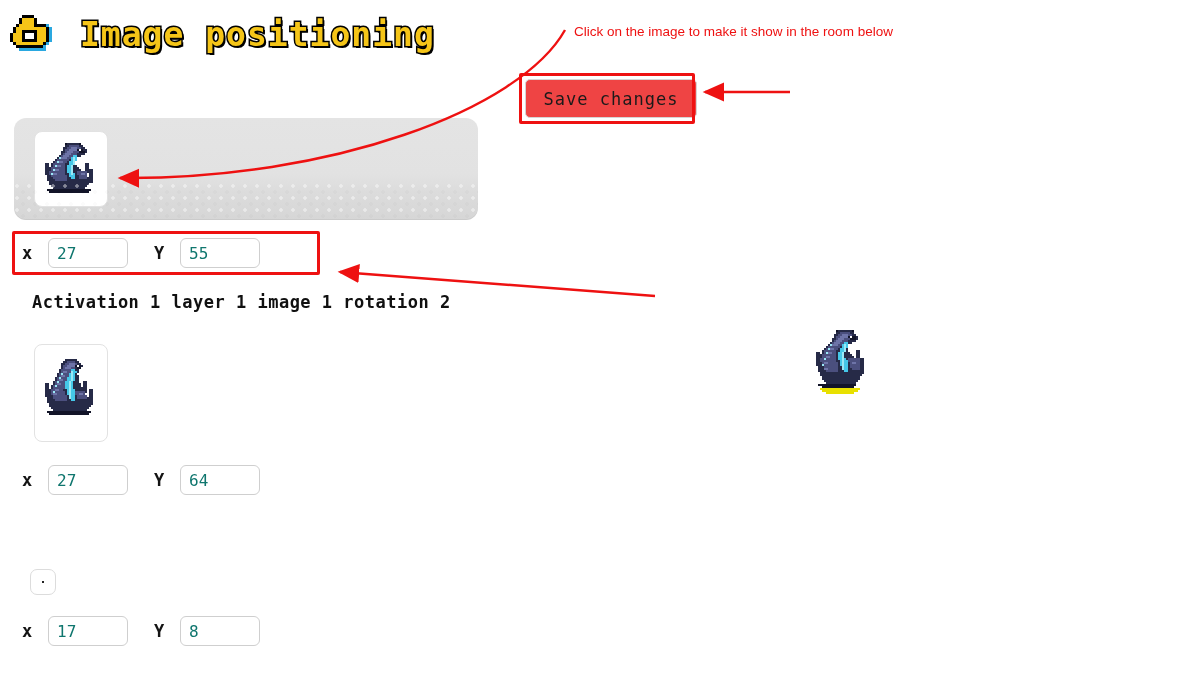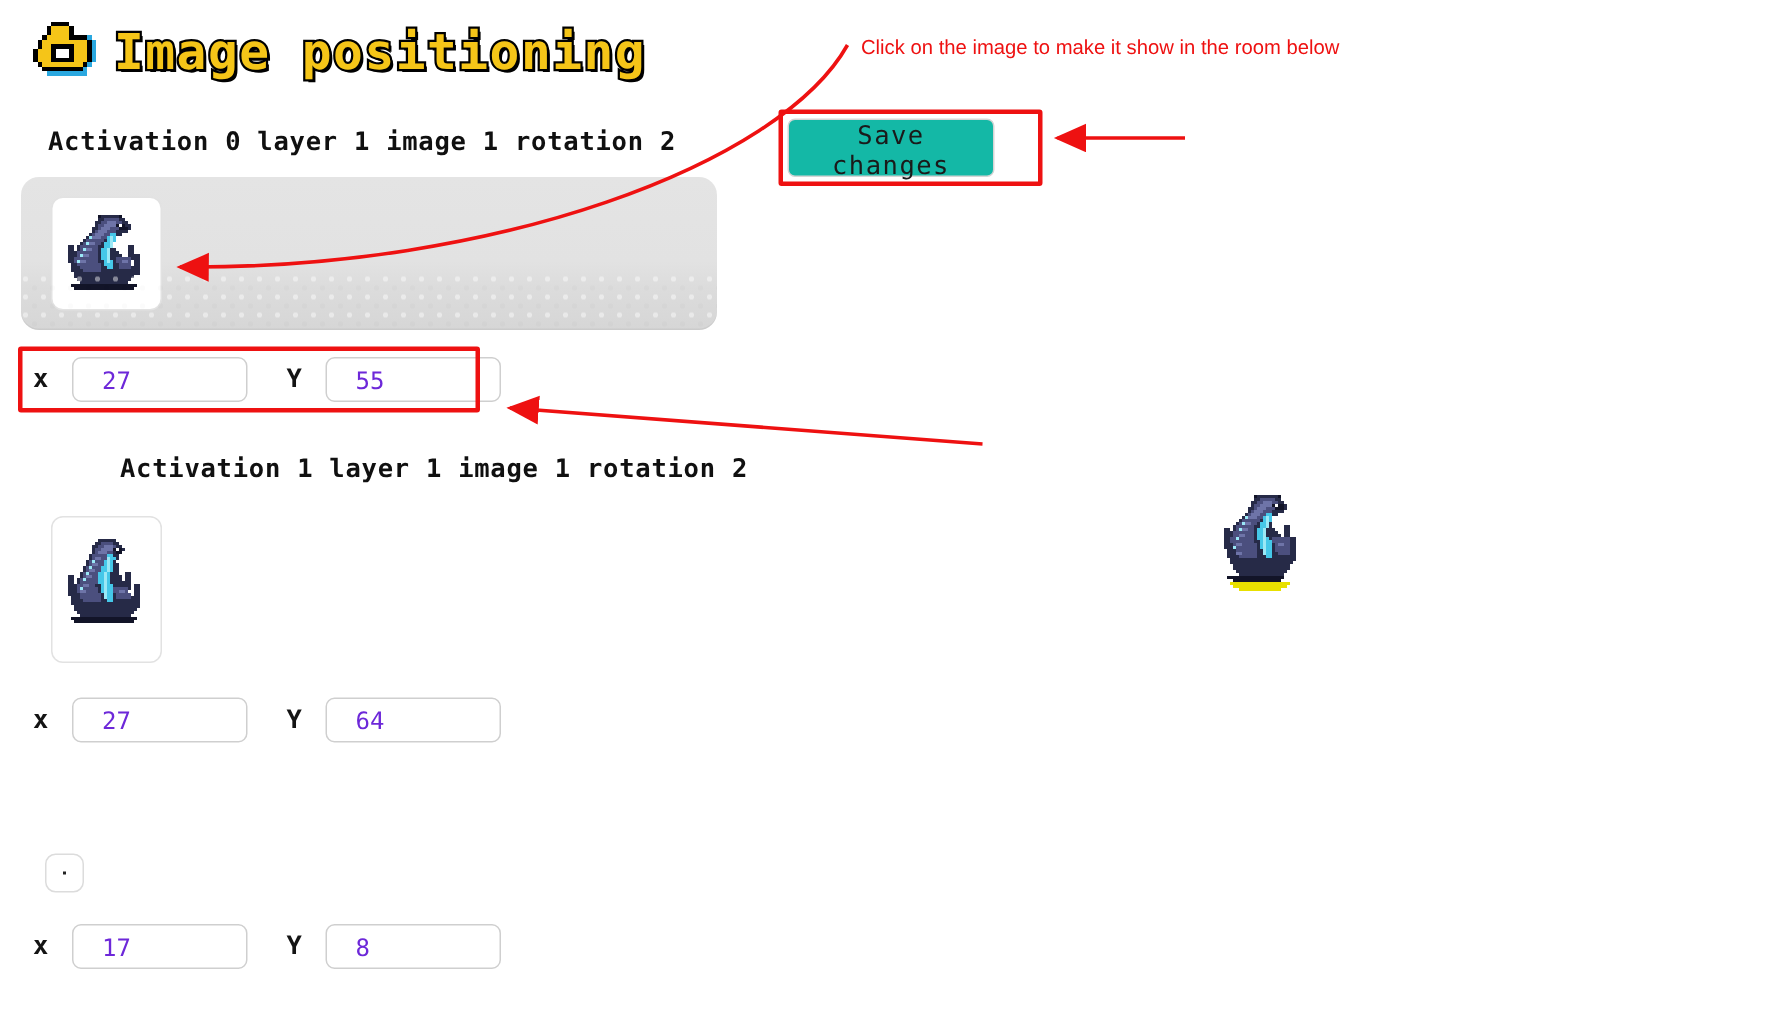--- a/index.html
+++ b/index.html
@@ -13,24 +13,24 @@
   #page {
     position: relative;
     width: 1193px;
     height: 684px;
     background: #ffffff;
   }
 
   
   .pixel-title {
     position: absolute;
-    left: 22px; top: 14px;
+    left: 10px; top: 14px;
     display: flex;
     align-items: center;
-    gap: 12px;
+    gap: 28px;
     justify-content: flex-end;
   }
   .pixel-title .title-text {
     font-family: "DejaVu Sans Mono", monospace;
     font-size: 33px;
     font-weight: bold;
     letter-spacing: 1px;
     color: #f5c518;
     -webkit-text-stroke: 3px #000000;
     paint-order: stroke fill;
@@ -87,45 +87,45 @@
   .thumb-empty .dot{ width:2px; height:2px; background:#222; }
 
   
   .xy-row { position: absolute; display: flex; align-items: center; }
   .xy-label {
     font-family: "DejaVu Sans Mono", monospace;
     font-size: 17px; font-weight: bold; color: #141414;
     width: 26px; text-align: left;
   }
   .xy-input {
-    width: 117px; height: 30px;
+    width: 80px; height: 30px;
     border: 1px solid #cfcfcf;
     border-radius: 6px;
     background: #ffffff;
     font-family: "DejaVu Sans Mono", monospace;
     font-size: 16px;
-    color: #6d28d9;
-    padding: 0 19px;
+    color: #0f766e;
+    padding: 0 8px;
     outline: none;
   }
   .xy-gap { width: 26px; }
 
   .hl-box {
     position: absolute;
     border: 3px solid #ee1111;
     border-radius: 2px;
     pointer-events: none;
   }
 
   
   .save-btn {
     position: absolute;
     left: 525px; top: 79px;
-    width: 138px; height: 39px;
-    background: #14b8a6;
+    width: 172px; height: 39px;
+    background: #ef4444;
     border: 1px solid #d5d5d5;
     border-radius: 5px;
     font-family: "DejaVu Sans Mono", monospace;
     font-size: 17px;
     color: #1a1a1a;
     letter-spacing: 1px;
     cursor: pointer;
   }
 
   
@@ -225,21 +225,20 @@
           <rect x="13" y="4" width="1" height="5"></rect>
           <rect x="12" y="9" width="1" height="1"></rect>
           <rect x="11" y="10" width="1" height="1"></rect>
           <rect x="3" y="11" width="9" height="1"></rect>
         </g>
       </svg>
     </span>
     <span class="title-text">Image positioning</span>
   </div>
 
-  <div class="section-label" style="left:32px; top:85px;">Activation 0 layer 1 image 1 rotation 2</div>
 
   <div class="img-strip" style="left:14px; top:118px; width:464px; height:102px;">
     <div class="thumb" style="left:20px; top:13px; width:74px; height:76px;">
       <svg width="56" height="60" viewBox="0 0 28 30" shape-rendering="crispEdges">
         <g fill="#262a47">
           <rect x="12" y="2" width="6" height="1"></rect>
             <rect x="11" y="3" width="9" height="1"></rect>
           <rect x="10" y="4" width="11" height="1"></rect>
             <rect x="10" y="5" width="12" height="1"></rect>
           <rect x="9" y="6" width="13" height="1"></rect>
@@ -343,21 +342,21 @@
 
   <div class="xy-row" style="left:22px; top:238px;">
     <span class="xy-label">x</span>
     <input class="xy-input" type="text" value="27" style="">
     <span class="xy-gap"></span>
     <span class="xy-label">Y</span>
     <input class="xy-input" type="text" value="55" style="">
   </div>
   <div class="hl-box" style="left:12px; top:231px; width:308px; height:44px;"></div>
 
-  <div class="section-label" style="left:32px; top:303px;margin-left:48px;">Activation 1 layer 1 image 1 rotation 2</div>
+  <div class="section-label" style="left:32px; top:292px;">Activation 1 layer 1 image 1 rotation 2</div>
 
   <div class="thumb" style="left:34px; top:344px; width:74px; height:98px;">
     <svg width="56" height="78" viewBox="0 0 28 38" shape-rendering="crispEdges">
       <g fill="#262a47">
         <rect x="11" y="2" width="6" height="1"></rect>
           <rect x="10" y="3" width="8" height="1"></rect>
         <rect x="9" y="4" width="10" height="1"></rect>
           <rect x="9" y="5" width="11" height="1"></rect>
         <rect x="9" y="6" width="10" height="1"></rect>
           <rect x="8" y="7" width="10" height="1"></rect>

